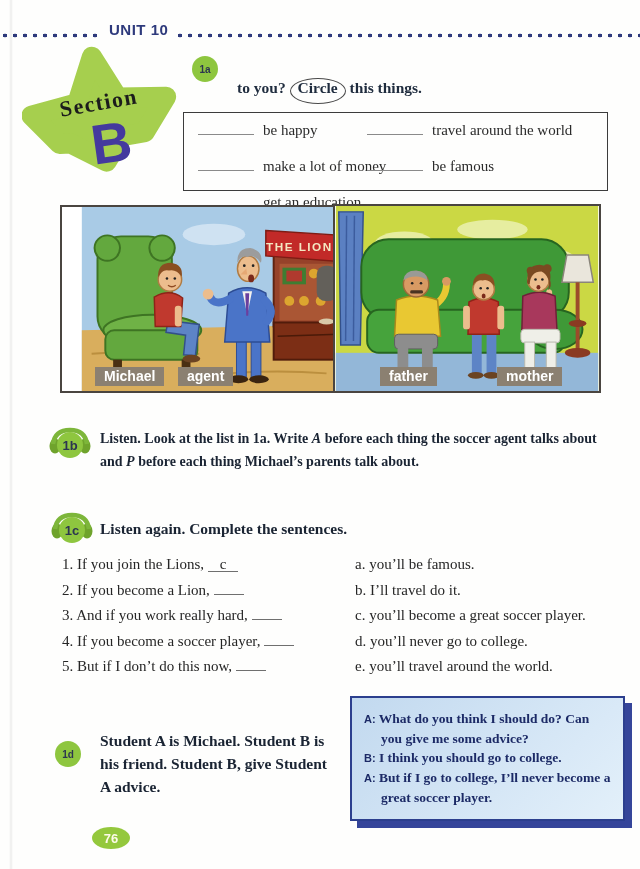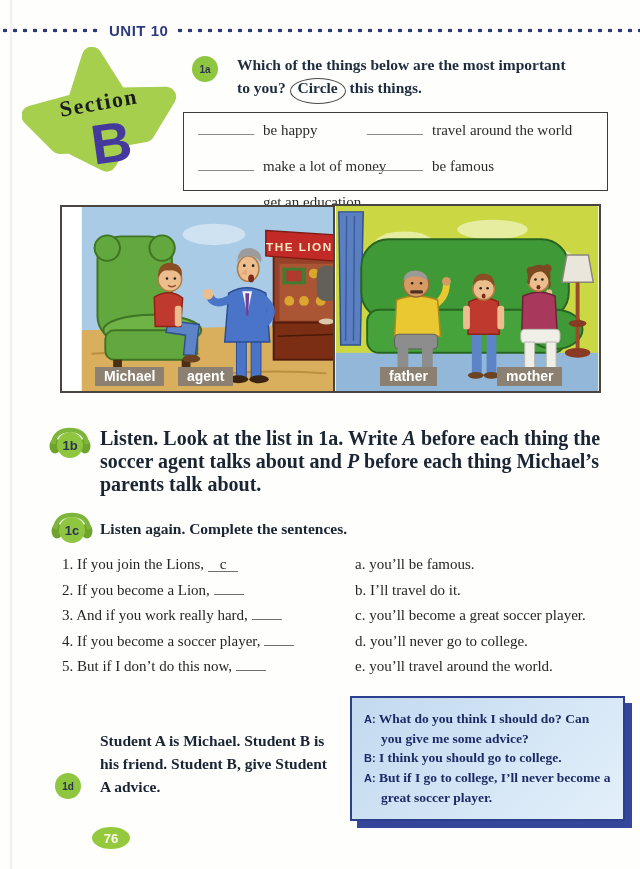--- a/index.html
+++ b/index.html
@@ -5,21 +5,21 @@
   * { margin:0; padding:0; box-sizing:border-box; }
   body { background:#ffffff; font-family:"Liberation Serif", serif; }
   #page {
     position:relative; width:640px; height:869px; background:#fefefd; overflow:hidden;
   }
   .crease {
     position:absolute; left:9px; top:0; width:4px; height:100%;
     background:linear-gradient(to right, rgba(0,0,0,0), rgba(0,0,0,0.07), rgba(0,0,0,0));
   }
   
-  .hdr { position:absolute; left:0; top:22px; width:640px; height:16px; display:flex; align-items:center; }
+  .hdr { position:absolute; left:0; top:22px; width:640px; height:16px; display:flex; align-items:flex-end; }
   .dots { height:5px; background-image:radial-gradient(circle, #2e3a7c 1.9px, rgba(46,58,124,0) 2.1px); background-size:10px 5px; background-repeat:repeat-x; }
   .dots.seg1 { width:102px; }
   .dots.seg2 { flex:1; }
   .unit-label { font-family:"Liberation Sans", sans-serif; font-weight:bold; font-size:15px; color:#2e3a7c; margin:0 7px; letter-spacing:0.5px; }
 
   
   .star-wrap { position:absolute; left:22px; top:44px; width:166px; height:166px; }
 
   
   .badge {
@@ -46,21 +46,21 @@
   .panel.left  { left:60px;  top:205px; width:304px; height:188px; }
   .panel.right { left:333px; top:204px; width:268px; height:189px; }
   .panel svg { display:block; width:100%; height:100%; }
   .chip {
     position:absolute; background:#8b8071; color:#ffffff;
     font-family:"Liberation Sans", sans-serif; font-weight:bold; font-size:14px;
     padding:1px 9px 2px 9px;
   }
 
   
-  .prompt-1b { position:absolute; left:100px; top:427px; width:516px; font-weight:bold; font-size:20px; color:#1a2433; line-height:23px; }
+  .prompt-1b { position:absolute; left:100px; top:427px; width:516px; font-weight:bold; font-size:14px; color:#1a2433; line-height:23px; }
   .prompt-1b em { font-style:italic; }
   .prompt-1c { position:absolute; left:100px; top:520px; font-weight:bold; font-size:15.5px; color:#1a2433; }
   .stems { position:absolute; left:62px; top:552px; font-size:15px; color:#262626; line-height:25.5px; }
   .options { position:absolute; left:355px; top:552px; font-size:15px; color:#262626; line-height:25.5px; }
   .ans-blank { display:inline-block; min-width:30px; border-bottom:1.4px solid #6f6f6f; text-align:center; height:15px; line-height:15px; margin-left:4px; }
 
   
   .prompt-1d { position:absolute; left:100px; top:729px; width:240px; font-weight:bold; font-size:15.5px; color:#1a2433; line-height:23px; }
   .dialog {
     position:absolute; left:350px; top:696px; width:275px;
@@ -97,21 +97,21 @@
         <polygon points="80,12 100,56 148,62 122,94 99,95 80,118 47,95 36,94 12,62 59,56" fill="#a6cf4e" stroke="#a6cf4e" stroke-width="20" stroke-linejoin="round" transform="translate(0,0)"></polygon>
         <polygon points="80,10 99,55 148,61 123,95 80,120 47,95 11,61 60,55" fill="#a6cf4e" stroke="#a6cf4e" stroke-width="26" stroke-linejoin="round" opacity="0.0"></polygon>
       </g>
       <text x="78" y="66" text-anchor="middle" transform="rotate(-10 78 66)" font-family="Liberation Serif, serif" font-weight="bold" font-size="22" letter-spacing="1.5" fill="#1c1c1c">Section</text>
       <text x="92" y="118" text-anchor="middle" transform="rotate(-8 92 118)" font-family="Liberation Sans, sans-serif" font-weight="bold" font-size="56" fill="#443a9e">B</text>
     </svg>
   </div>
 
   <div class="badge" style="left:192px; top:56px;">1a</div>
   <div class="prompt-1a">
-    <span>Which of the things below are the most important</span><br>
+    <br>
     <span>to you?</span>
     <span class="circled">Circle</span>
     <span>this things.</span>
   </div>
 
   <div class="choices-box">
     <div class="blank-item"><span class="wline"></span><span>be happy</span></div>
     <div class="blank-item"><span class="wline"></span><span>travel around the world</span></div>
     <div class="blank-item"><span class="wline"></span><span>make a lot of money</span></div>
     <div class="blank-item"><span class="wline"></span><span>be famous</span></div>
@@ -285,21 +285,21 @@
   </div>
 
   <div class="options">
     <div><span>a.</span> <span>you’ll be famous.</span></div>
     <div><span>b.</span> <span>I’ll travel do it.</span></div>
     <div><span>c.</span> <span>you’ll become a great soccer player.</span></div>
     <div><span>d.</span> <span>you’ll never go to college.</span></div>
     <div><span>e.</span> <span>you’ll travel around the world.</span></div>
   </div>
 
-  <div class="badge" style="left:55px; top:773px;">1d</div>
+  <div class="badge" style="left:55px; top:741px;">1d</div>
   <div class="prompt-1d">Student A is Michael. Student B is his friend. Student B, give Student A advice.</div>
 
   <div class="dialog">
     <div class="dlg-line"><span class="dlg-speaker">A:</span> <span>What do you think I should do? Can you give me some advice?</span></div>
     <div class="dlg-line"><span class="dlg-speaker">B:</span> <span>I think you should go to college.</span></div>
     <div class="dlg-line"><span class="dlg-speaker">A:</span> <span>But if I go to college, I’ll never become a great soccer player.</span></div>
   </div>
 
   <div class="page-num">76</div>
 </div>

